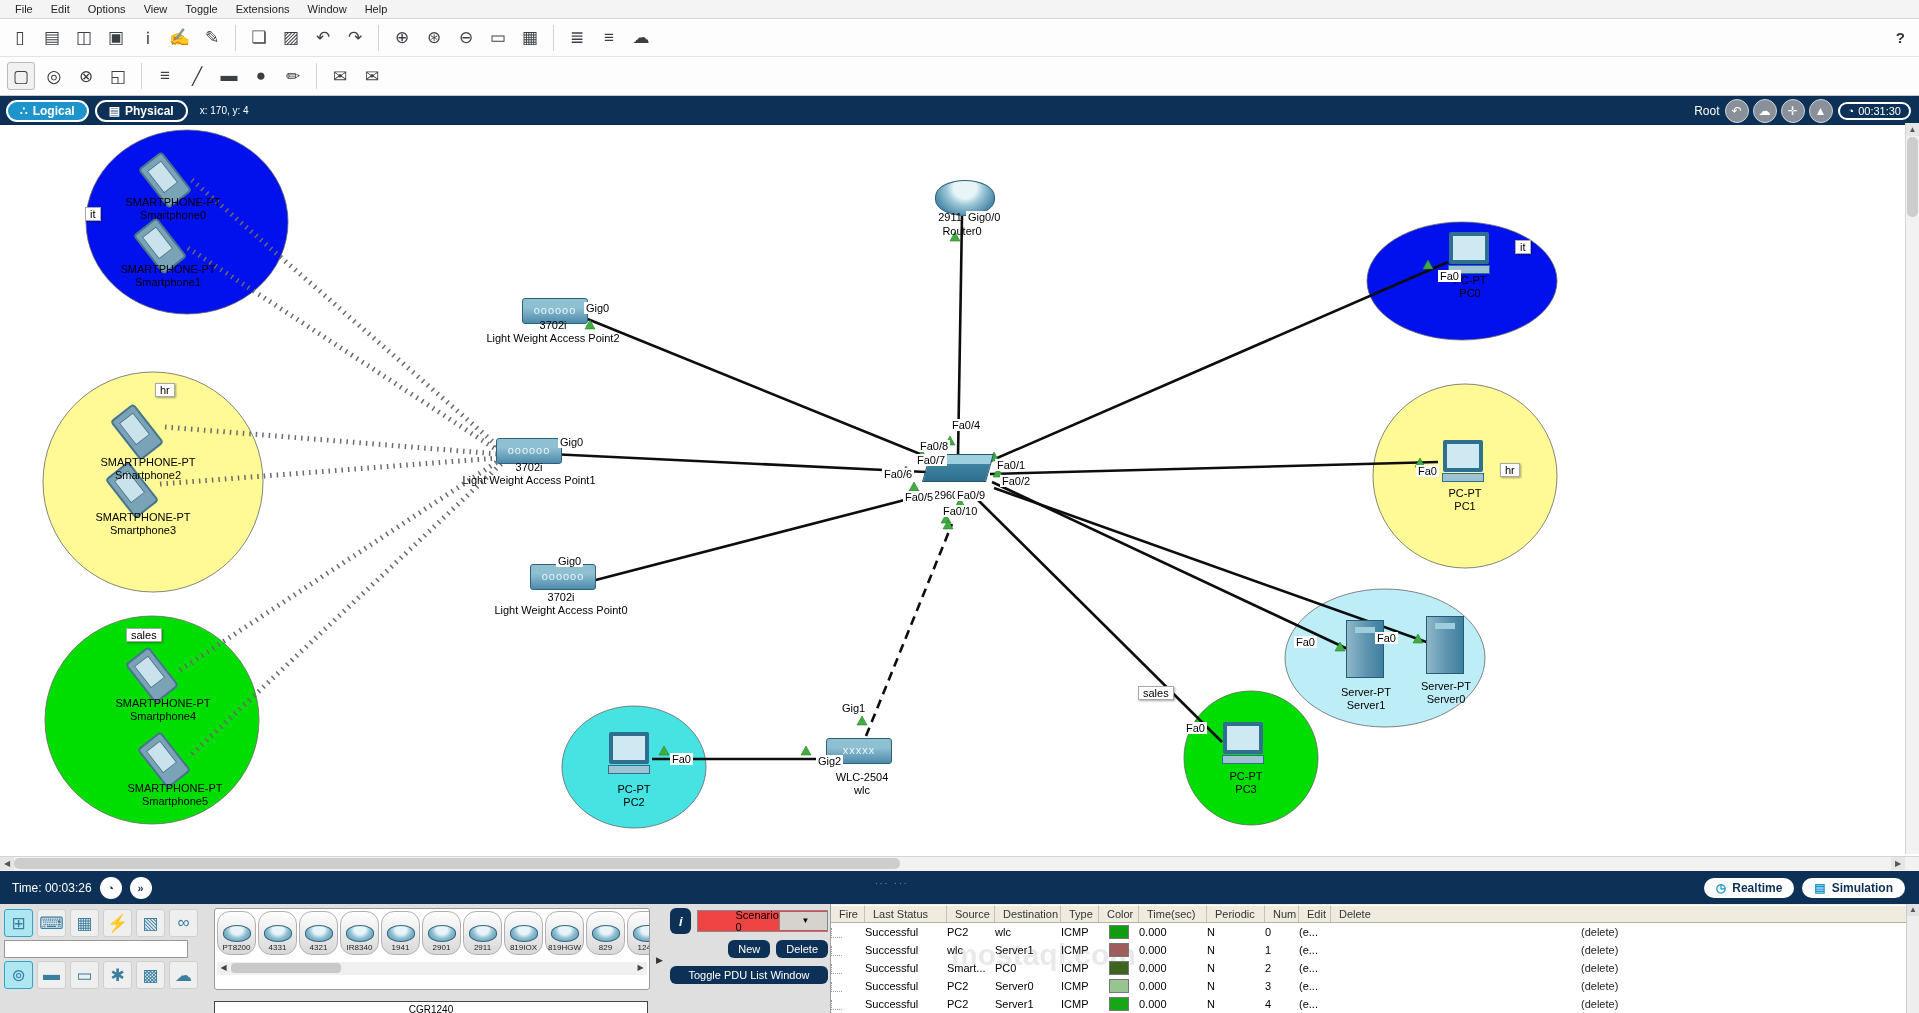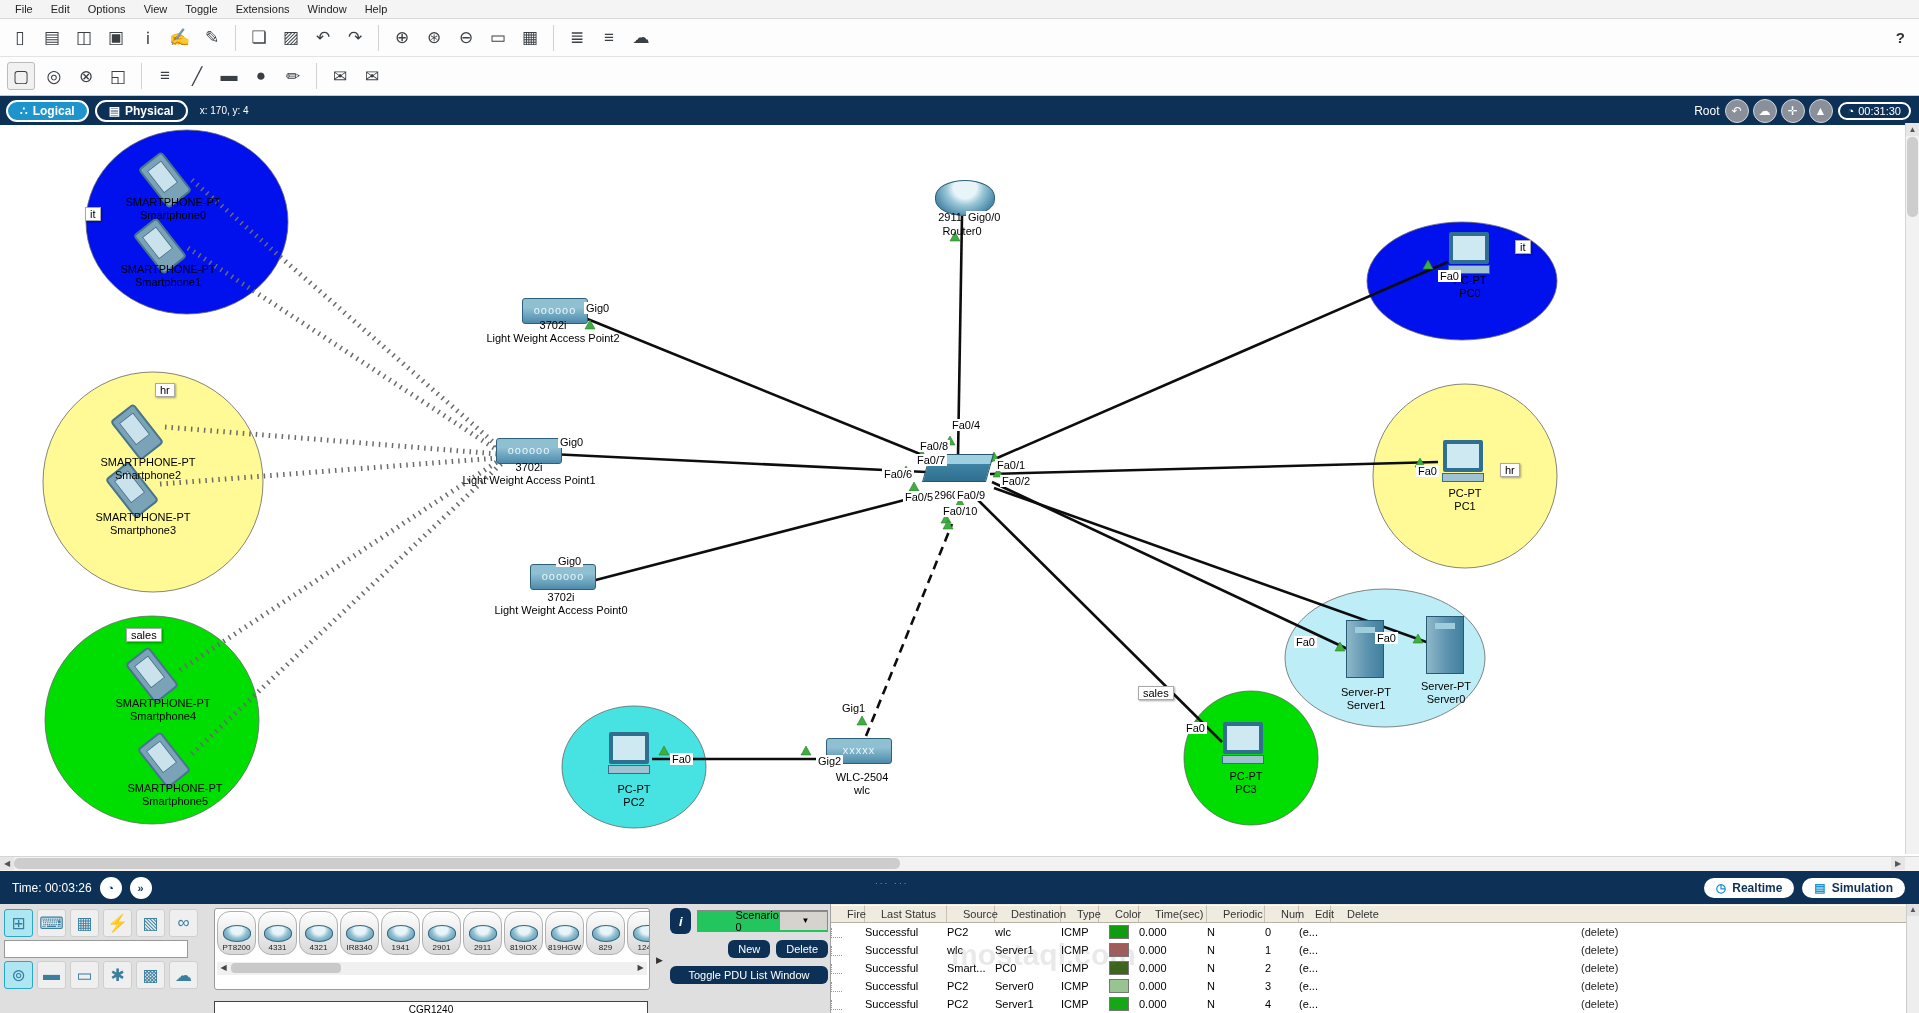--- a/index.html
+++ b/index.html
@@ -86,30 +86,30 @@
   .tlab{font-size:8px;color:#222;padding-bottom:2px;white-space:nowrap;}
   #palhscroll{position:absolute;left:2px;bottom:14px;width:430px;height:13px;background:#f0f0f0;}
   #palhscroll .thumb{position:absolute;left:14px;top:1px;width:110px;height:10px;background:#c9c9c9;border-radius:4px;}
   #palhscroll .arr{position:absolute;top:0;width:13px;height:12px;font-size:8px;text-align:center;line-height:12px;color:#444;}
   #palname{position:absolute;left:6px;bottom:-2px;width:432px;height:15px;border:1px solid #444;background:#fff;
     font-size:10px;text-align:center;line-height:15px;}
   #palarrow{width:12px;display:flex;align-items:center;font-size:9px;color:#333;}
   #scenario{width:158px;padding:4px 2px;display:flex;flex-direction:column;gap:6px;}
   .scnrow{display:flex;align-items:center;gap:6px;}
   #infobtn{width:26px;height:26px;border-radius:6px;background:#0d3156;color:#fff;display:flex;align-items:center;justify-content:center;font-style:italic;font-weight:bold;font-size:13px;}
-  #scnselect{width:116px;height:20px;border:1px solid #888;background:#22c55e;font-size:11px;display:flex;align-items:center;padding-left:33px;}
+  #scnselect{width:116px;height:20px;border:1px solid #888;background:#ef4444;font-size:11px;display:flex;align-items:center;padding-left:33px;}
   #scnselect span{flex:1;padding-left:4px;}
   #scnselect .dd{width:16px;height:18px;background:#d6d3ce;border-left:1px solid #888;text-align:center;font-size:8px;line-height:18px;}
   .navybtn{background:#0d3156;color:#fff;border-radius:6px;font-size:11px;padding:3px 10px;text-align:center;}
   #togglebtn{margin-top:2px;}
   
   #pdu{flex:1;background:#fff;border-left:1px solid #a0a0a0;position:relative;font-size:11px;overflow:hidden;}
   .prow{display:grid;grid-template-columns:34px 82px 48px 66px 38px 40px 68px 58px 34px 32px 1fr;height:18px;align-items:center;}
   #pduhead{background:#efecdf;border-bottom:1px solid #b5b2a5;}
-  #pduhead div{border-right:1px solid #c6c3b6;border-top:1px solid #fff;padding-left:16px;height:16px;line-height:16px;color:#333;}
+  #pduhead div{border-right:1px solid #c6c3b6;border-top:1px solid #fff;padding-left:8px;height:16px;line-height:16px;color:#333;}
   .pc{}
   .bullet{width:9px;height:9px;border-radius:50%;background:radial-gradient(circle at 35% 30%,#e05050 0 30%,#8b1a1a 70%,#3c0505);margin:0 auto;}
   .treel{display:inline-block;width:10px;height:9px;border-left:1px dotted #999;border-bottom:1px dotted #999;margin-right:2px;vertical-align:middle;}
   .swatch{width:18px;height:12px;margin:0 auto;border:1px solid #777;}
   .delcell{padding-left:250px;color:#222;}
   #pduvscroll{position:absolute;right:0;top:0;width:12px;height:112px;background:#eee;border-left:1px solid #ccc;}
   #pduvscroll .arr{height:12px;font-size:8px;text-align:center;line-height:12px;color:#555;background:#e2e2e2;}
   .wm{position:absolute;left:120px;top:34px;font-size:30px;color:rgba(120,120,120,.16);font-weight:bold;pointer-events:none;}
 </style>
 </head>

